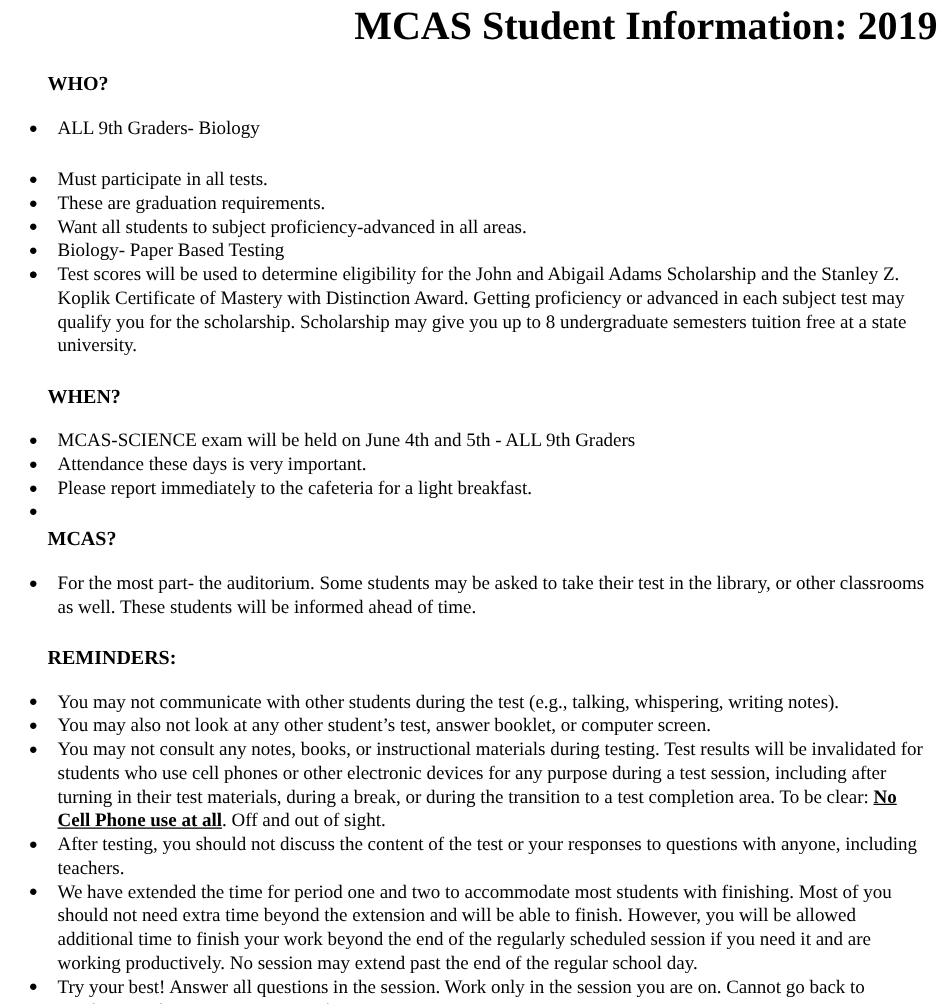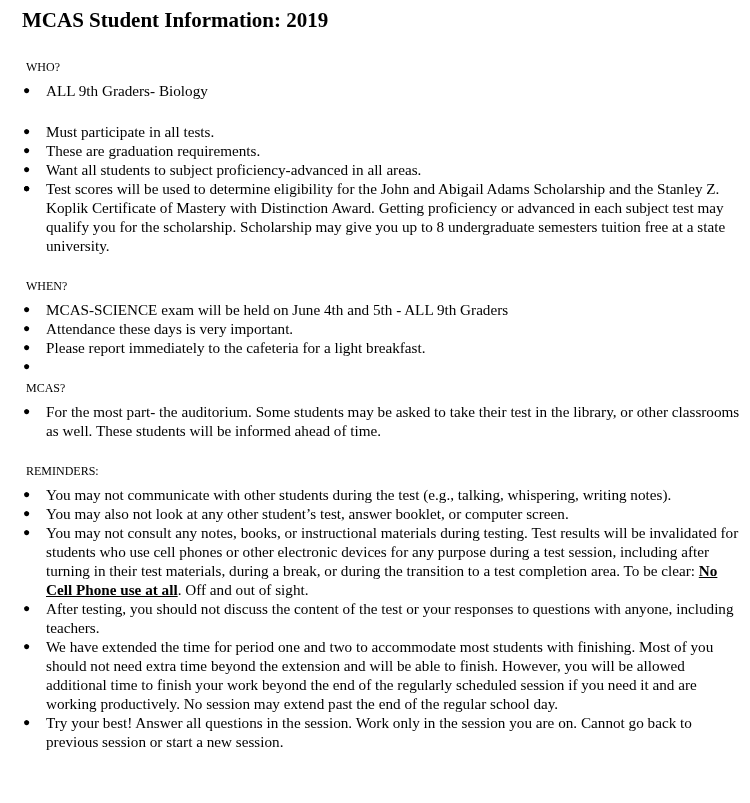--- a/index.html
+++ b/index.html
@@ -13,37 +13,38 @@
       overflow: hidden;
       font-family: "Liberation Serif", "DejaVu Serif", serif;
       color: #000000;
     }
     .doc {
       position: relative;
       padding: 6px 0 0 22px;
       width: 728px;
     }
     .title {
-      font-size: 21px;
+      font-size: 32px;
       font-weight: bold;
       margin: 0;
       line-height: 28px;
       height: 28px;
+      text-align: right;
     }
     .section {
       margin-top: 22px;
     }
     .section.first {
       margin-top: 24px;
     }
     .heading {
-      font-size: 12px;
-      font-weight: normal;
+      font-size: 16px;
+      font-weight: bold;
       line-height: 19px;
-      margin: 4px;
+      margin: 16px;
     }
     ul.items {
       list-style: none;
       margin: 0;
       padding: 0;
     }
     ul.items li {
       position: relative;
       font-size: 15.2px;
       line-height: 19px;
@@ -74,21 +75,21 @@
     <ul class="items">
       <li><span class="bullet">●</span><span>ALL 9th Graders- Biology</span></li>
     </ul>
   </div>
 
   <div class="section">
     <ul class="items">
       <li><span class="bullet">●</span><span>Must participate in all tests.</span></li>
       <li><span class="bullet">●</span><span>These are graduation requirements.</span></li>
       <li><span class="bullet">●</span><span>Want all students to subject proficiency-advanced in all areas.</span></li>
-      <li><span class="bullet">●</span></li>
+      <li><span class="bullet">●</span><span>Biology- Paper Based Testing</span></li>
       <li><span class="bullet">●</span></li>
       <li><span class="bullet">●</span><span>Test scores will be used to determine eligibility for the John and Abigail Adams Scholarship and the Stanley Z. Koplik Certificate of Mastery with Distinction Award.  Getting proficiency or advanced in each subject test may qualify you for the scholarship. Scholarship may give you up to 8 undergraduate semesters tuition free at a state university.</span></li>
     </ul>
   </div>
 
   <div class="section">
     <h2 class="heading">WHEN?</h2>
     <ul class="items">
       <li><span class="bullet">●</span><span>MCAS-SCIENCE exam will be held on June 4th and 5th - ALL 9th Graders</span></li>
       <li><span class="bullet">●</span><span>Attendance these days is very important.</span></li>

